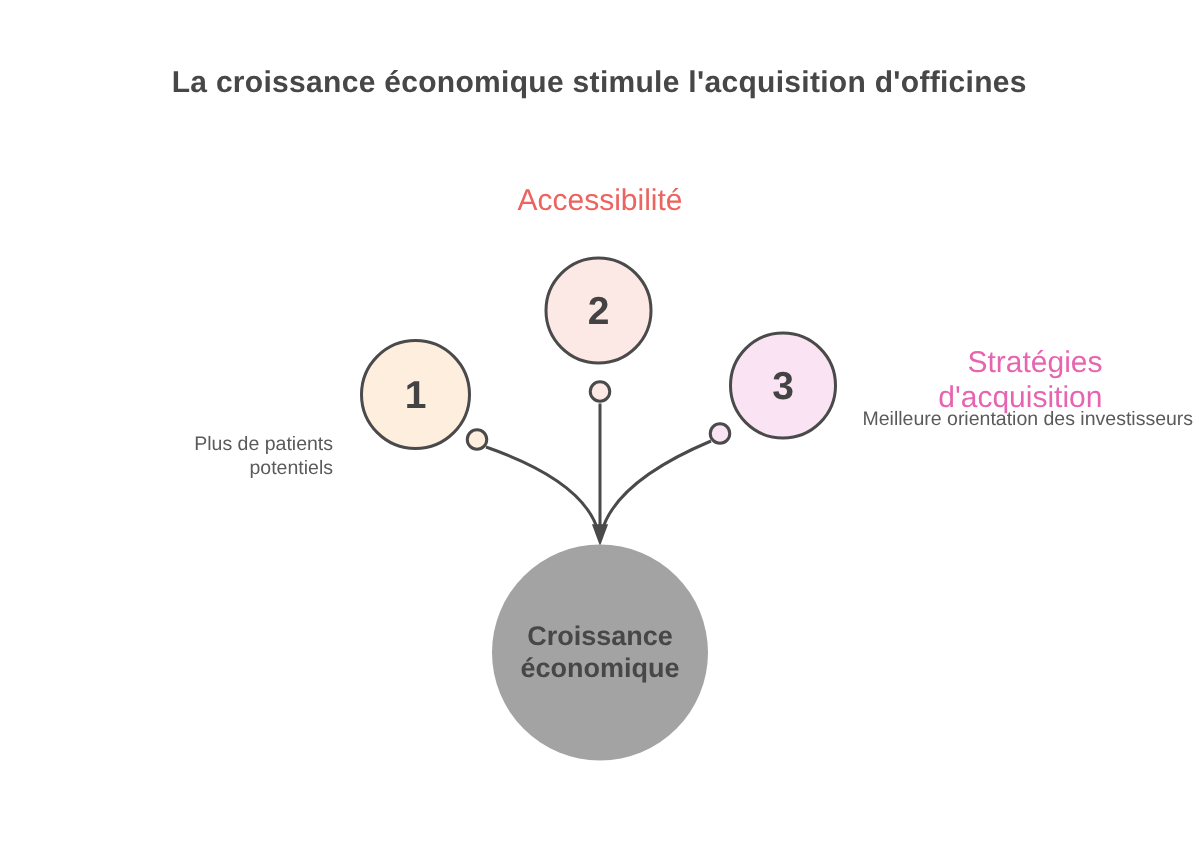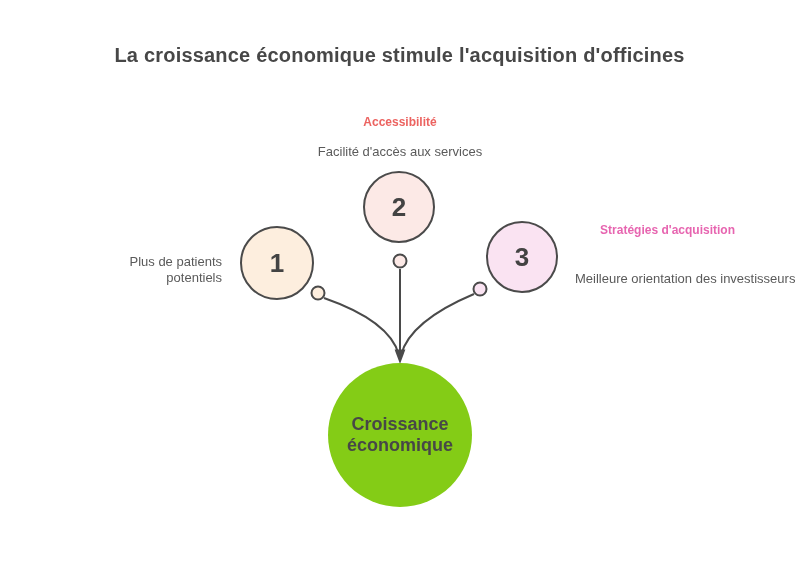--- a/index.html
+++ b/index.html
@@ -23,23 +23,24 @@
     width: 799px;
     text-align: center;
     white-space: nowrap;
     font-size: 20px;
     font-weight: bold;
     letter-spacing: 0.2px;
     color: #474747;
   }
 
   .node-title {
-    font-size: 12px;
-    font-weight: bold;
+    font-size: 20px;
+    font-weight: normal;
     line-height: 23px;
+    margin-top: 12px;
   }
   .node-subtitle {
     font-size: 13px;
     line-height: 16px;
     color: #5a5a5a;
   }
 
   .num-circle {
     border-radius: 50%;
     border: 2.5px solid #4a4a4a;
@@ -54,21 +55,21 @@
     color: #434343;
   }
 
   
   .n2-title { top: 111px; left: 300px; width: 200px; text-align: center; }
   .n2-sub   { top: 144px; left: 250px; width: 300px; text-align: center; }
   .circle-2 { top: 171px; left: 363px; width: 72px; height: 72px; }
 
   
   .n1-title { top: 219px; left: 97px;  width: 130px; text-align: right; }
-  .n1-sub   { top: 254px; left: 92px;  width: 130px; text-align: right; }
+  .n1-sub   { top: 288px; left: 92px;  width: 130px; text-align: right; }
   .circle-1 { top: 226px; left: 240px; width: 74px; height: 74px; }
 
   
   .n3-title { top: 219px; left: 575px; width: 160px; text-align: right; }
   .n3-sub   { top: 271px; left: 575px; width: 230px; text-align: left; }
   .circle-3 { top: 221px; left: 486px; width: 72px; height: 72px; }
 
   
   .center-circle {
     top: 363px; left: 328px;
@@ -109,28 +110,27 @@
     <circle cx="400" cy="261" r="6.5" stroke="#4a4a4a" stroke-width="2" fill="#fce9e6"></circle>
     <circle cx="480" cy="289" r="6.5" stroke="#4a4a4a" stroke-width="2" fill="#fae3f2"></circle>
   </svg>
 
   <div class="abs node-subtitle n1-sub">Plus de patients potentiels</div>
   <div class="abs num-circle circle-1" style="background-color: rgb(253, 238, 222);">
     <span class="num">1</span>
   </div>
 
   <div class="abs node-title n2-title" style="color: rgb(236, 99, 96);">Accessibilité</div>
-  <div class="abs node-subtitle n2-sub">Facilité d'accès aux services</div>
   <div class="abs num-circle circle-2" style="background-color: rgb(252, 233, 230);">
     <span class="num">2</span>
   </div>
 
   <div class="abs node-title n3-title" style="color: rgb(231, 101, 176);">Stratégies d'acquisition</div>
   <div class="abs node-subtitle n3-sub">Meilleure orientation des investisseurs</div>
   <div class="abs num-circle circle-3" style="background-color: rgb(250, 227, 242);">
     <span class="num">3</span>
   </div>
 
-  <div class="abs center-circle" style="background-color: #84cc16;">
+  <div class="abs center-circle" style="background-color: #a3a3a3;">
     <div class="center-label">Croissance économique</div>
   </div>
 
 </div>
 
 </body></html>

